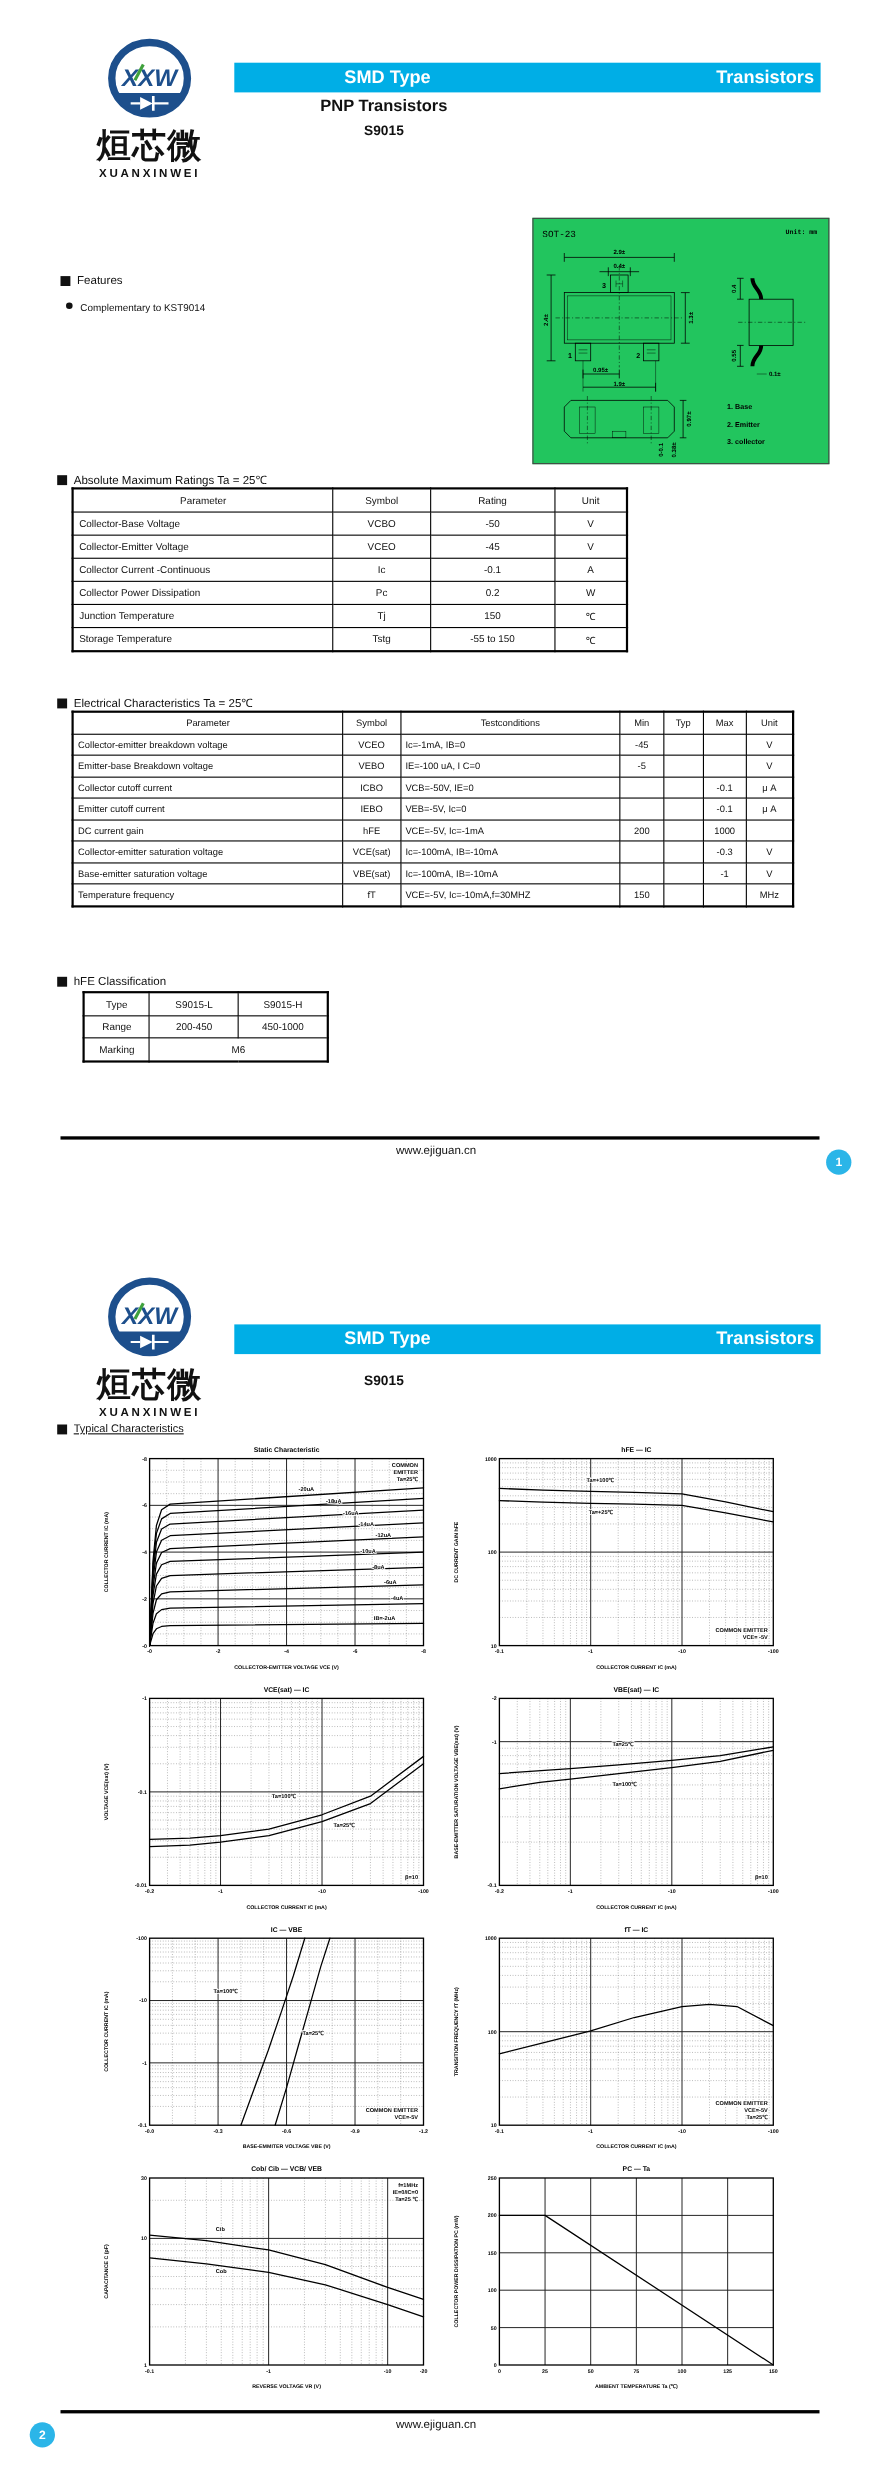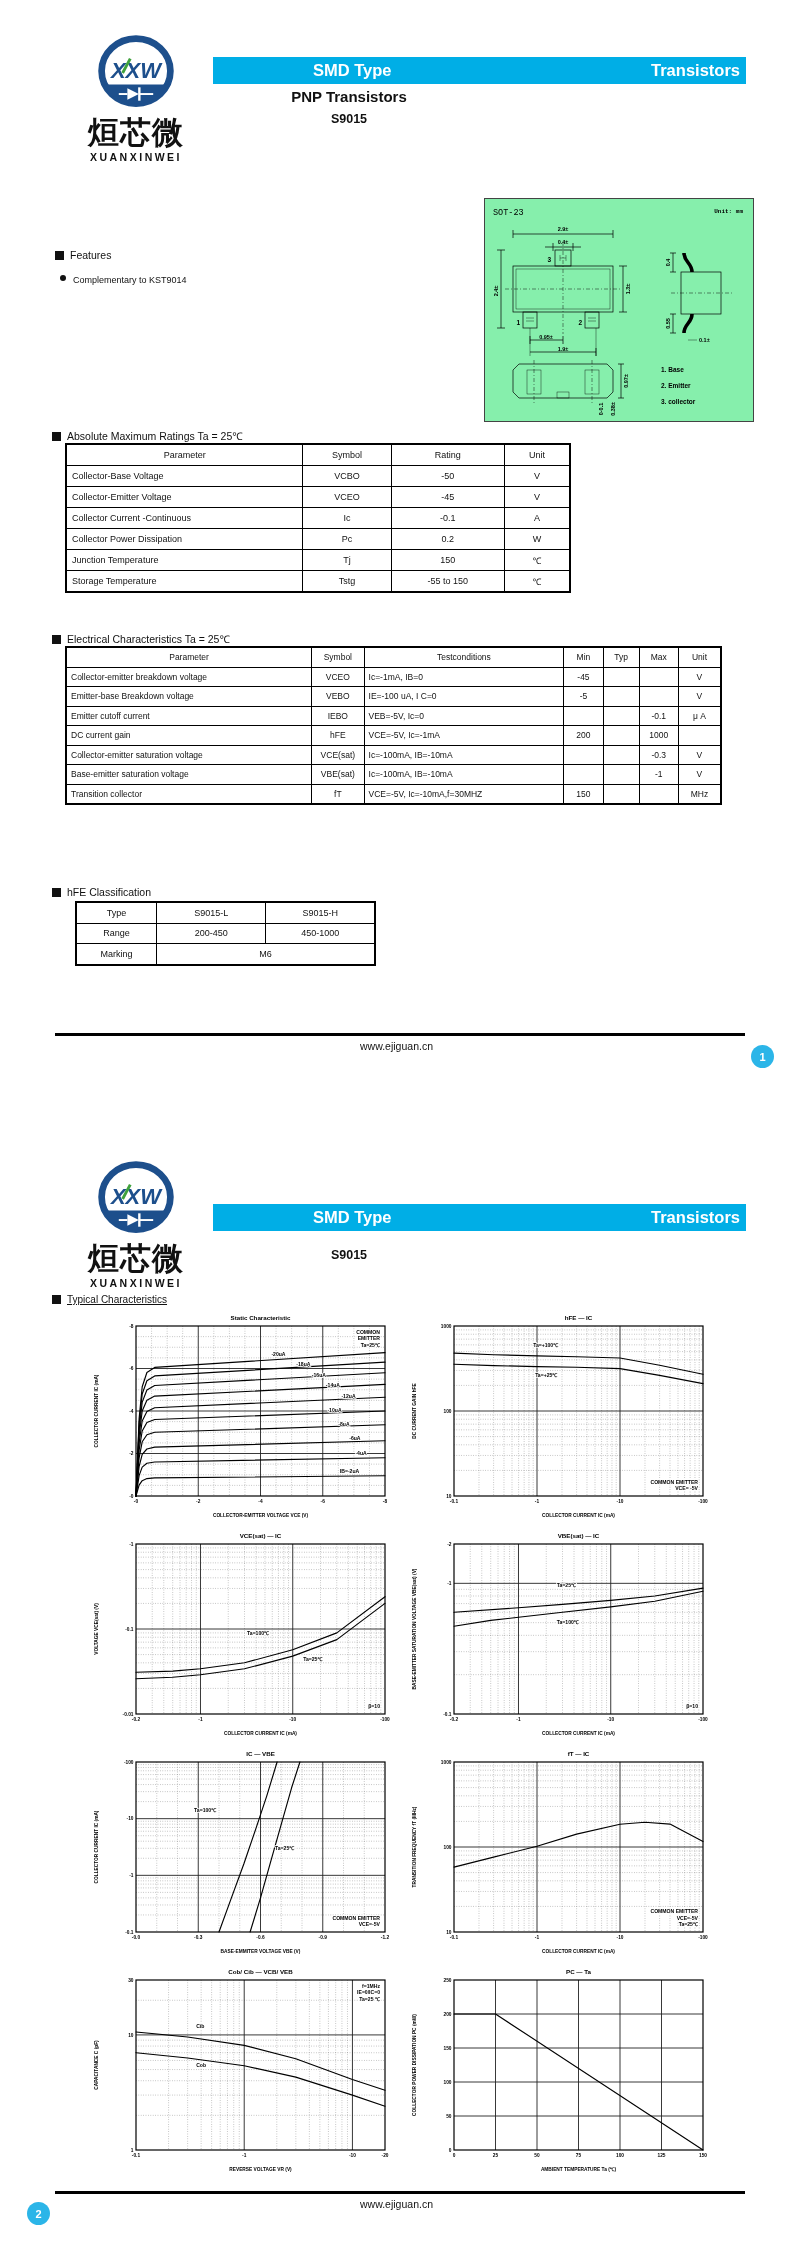--- a/index.html
+++ b/index.html
@@ -30,21 +30,21 @@
   .sq{width:9px;height:9px;background:#111;flex:0 0 auto;}
   .sec-feat{left:55px;top:249px;}
   .sec-abs{left:52px;top:429px;}
   .sec-elec{left:52px;top:632px;}
   .sec-hfe{left:52px;top:886px;}
   .sec-typ{left:52px;top:1294px;font-size:10px;text-decoration:underline;}
   .feat-item{position:absolute;left:60px;top:275px;display:flex;gap:7px;font-size:9px;}
   .dot{width:6px;height:6px;border-radius:50%;background:#111;flex:0 0 auto;}
 
   
-  .pkg{position:absolute;left:484px;top:198px;width:268px;height:222px;border:1px solid #444;background:#86efac;}
+  .pkg{position:absolute;left:484px;top:198px;width:268px;height:222px;border:1px solid #444;background:#22c55e;}
   .pkg svg{width:100%;height:100%;}
   .pkl{stroke:#000;stroke-width:0.7;fill:none;}
   .pklt{stroke:#000;stroke-width:0.4;fill:none;}
   .pkd{stroke:#000;stroke-width:0.45;fill:none;stroke-dasharray:4 2 1 2;}
   .pklead{stroke:#000;stroke-width:3.6;fill:none;}
   .pkt{font-size:6.5px;font-weight:bold;fill:#000;}
   .pks{font-size:5.5px;font-weight:bold;fill:#000;}
   .pkname{font-size:8.5px;fill:#000;font-family:"Liberation Mono","DejaVu Sans Mono",monospace;}
   .pkunit{font-size:6px;font-weight:bold;fill:#000;font-family:"Liberation Mono","DejaVu Sans Mono",monospace;}
 
@@ -52,21 +52,21 @@
   table.dtable{position:absolute;border-collapse:collapse;border:2px solid #000;background:#fff;
                table-layout:fixed;}
   .dtable th,.dtable td{border:1px solid #000;text-align:center;font-weight:normal;
                padding:2px 3px;overflow:hidden;white-space:nowrap;}
   #abs-table{left:65px;top:443px;width:506px;font-size:9px;}
   #abs-table th,#abs-table td{height:16px;}
   #abs-table .c0{text-align:left;padding-left:5px;}
   #elec-table{left:65px;top:646px;width:657px;font-size:8.5px;}
   #elec-table th,#elec-table td{height:14.5px;}
   #elec-table .c0,#elec-table .c2{text-align:left;padding-left:4px;}
-  #hfe-table{left:75px;top:901px;width:301px;font-size:9px;}
+  #hfe-table{left:75px;top:901px;width:224px;font-size:9px;}
   #hfe-table td{height:15.5px;}
 
   
   .charts{position:absolute;left:90px;top:1311px;display:grid;
           grid-template-columns:318px 318px;grid-auto-rows:218px;}
   svg.chart{width:305px;height:216px;display:block;}
   .gmin{stroke:#666;stroke-width:0.45;stroke-dasharray:0.8 1.6;}
   .gmaj{stroke:#222;stroke-width:0.9;}
   .cframe{fill:none;stroke:#000;stroke-width:1.2;}
   .crv{fill:none;stroke:#000;stroke-width:1.15;stroke-linejoin:round;stroke-linecap:round;}
@@ -299,20 +299,29 @@
         <tr>
           <td class="c0">Emitter-base Breakdown voltage</td>
           <td class="c1">VEBO</td>
           <td class="c2">IE=-100 uA, I C=0</td>
           <td class="c3">-5</td>
           <td class="c4"></td>
           <td class="c5"></td>
           <td class="c6">V</td>
         </tr>
         <tr>
+          <td class="c0">Collector cutoff current</td>
+          <td class="c1">ICBO</td>
+          <td class="c2">VCB=-50V, IE=0</td>
+          <td class="c3"></td>
+          <td class="c4"></td>
+          <td class="c5">-0.1</td>
+          <td class="c6">μ A</td>
+        </tr>
+        <tr>
           <td class="c0">Emitter cutoff current</td>
           <td class="c1">IEBO</td>
           <td class="c2">VEB=-5V, Ic=0</td>
           <td class="c3"></td>
           <td class="c4"></td>
           <td class="c5">-0.1</td>
           <td class="c6">μ A</td>
         </tr>
         <tr>
           <td class="c0">DC current gain</td>
@@ -335,21 +344,21 @@
         <tr>
           <td class="c0">Base-emitter saturation voltage</td>
           <td class="c1">VBE(sat)</td>
           <td class="c2">Ic=-100mA, IB=-10mA</td>
           <td class="c3"></td>
           <td class="c4"></td>
           <td class="c5">-1</td>
           <td class="c6">V</td>
         </tr>
         <tr>
-          <td class="c0">Transition collector</td>
+          <td class="c0">Temperature frequency</td>
           <td class="c1">fT</td>
           <td class="c2">VCE=-5V, Ic=-10mA,f=30MHZ</td>
           <td class="c3">150</td>
           <td class="c4"></td>
           <td class="c5"></td>
           <td class="c6">MHz</td>
         </tr>
       </tbody>
     </table>
 

